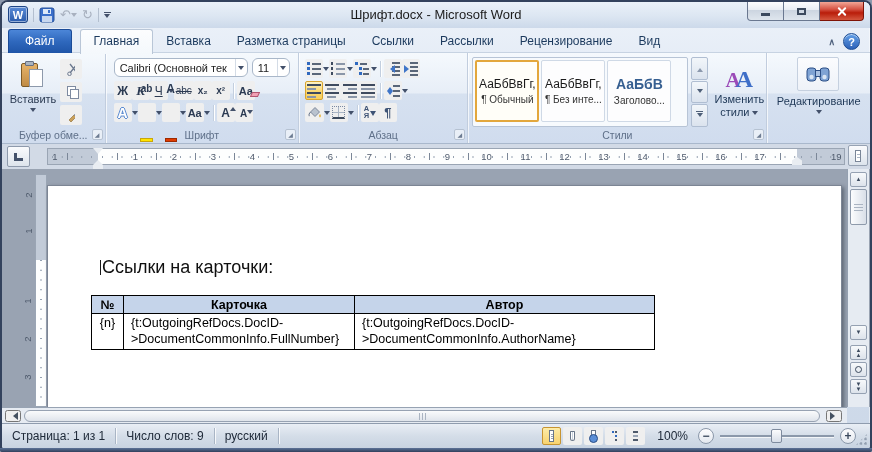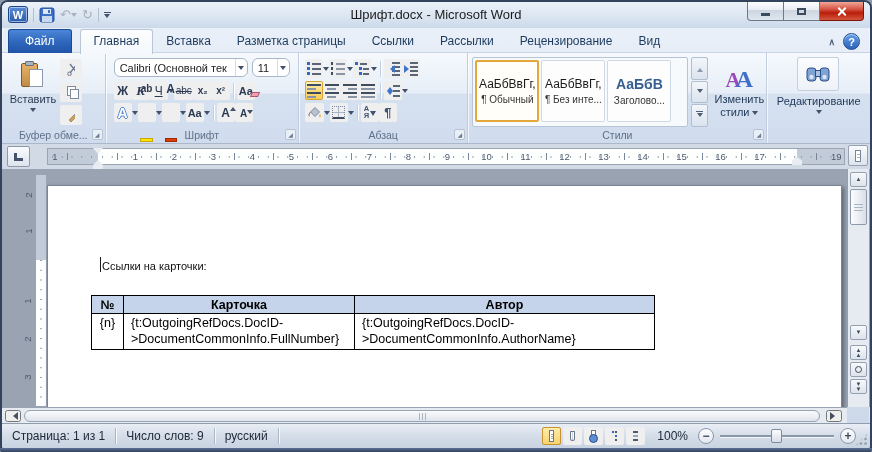--- a/index.html
+++ b/index.html
@@ -190,21 +190,21 @@
 
   
   .docarea{position:absolute;left:0;top:167px;right:0;height:238px;background:#99a3b2;overflow:hidden;}
   .vruler{position:absolute;left:33px;top:5px;width:12px;bottom:0;background:#fdfefe;border:1px solid #9aa5b4;}
   .vr-gray{position:absolute;left:0;right:0;top:0;height:85px;background:#c2cbd8;display:flex;flex-direction:column;padding-top:2px;}
   .vr-white{position:absolute;left:0;right:0;top:85px;bottom:0;display:flex;flex-direction:column;padding-top:22px;
     background-image:linear-gradient(to bottom,#94a0b0 0,#94a0b0 1px,transparent 1px);background-size:2px 9.75px;background-repeat:repeat-y;background-position:4px 0;}
   .vrn{height:36px;display:flex;justify-content:center;font-size:9.5px;color:#4e5a6c;transform:rotate(-90deg);}
   .vrn2{height:38px;display:flex;justify-content:center;font-size:9.5px;color:#4e5a6c;transform:rotate(-90deg);}
   .page{position:absolute;left:45px;top:16px;width:795px;height:240px;background:#fff;border:1px solid #7c8594;box-shadow:2px 2px 4px rgba(20,28,40,.45);}
-  .doc-p{position:absolute;left:52px;top:71px;font-size:11px;color:#0f0f0f;}
+  .doc-p{position:absolute;left:52px;top:71px;font-size:18px;color:#0f0f0f;}
   .caret{display:inline-block;width:1px;height:15px;background:#1a1a1a;margin-right:1px;vertical-align:-2px;}
   .doctable{position:absolute;left:43px;top:109px;width:563px;border-collapse:collapse;table-layout:fixed;}
   .doctable th,.doctable td{border:1px solid #000;font-size:12.5px;overflow:hidden;}
   .doctable th{background:#c5d4ea;font-weight:bold;text-align:center;height:18px;padding:0 2px;color:#000;}
   .doctable td{vertical-align:top;line-height:16px;padding:1px 2px 2px 7px;overflow-wrap:break-word;color:#000;height:36px;}
   .doctable td.c{text-align:center;padding:1px 2px;}
 
   
   .vscroll{position:absolute;left:845px;top:0;width:22px;bottom:0;background:#e6ebf2;border-left:1px solid #94a0b0;}
   .vs-btn{position:absolute;left:2px;width:17px;height:15px;background:linear-gradient(#f7f9fb,#dde3eb);border:1px solid #95a1b2;border-radius:2px;

